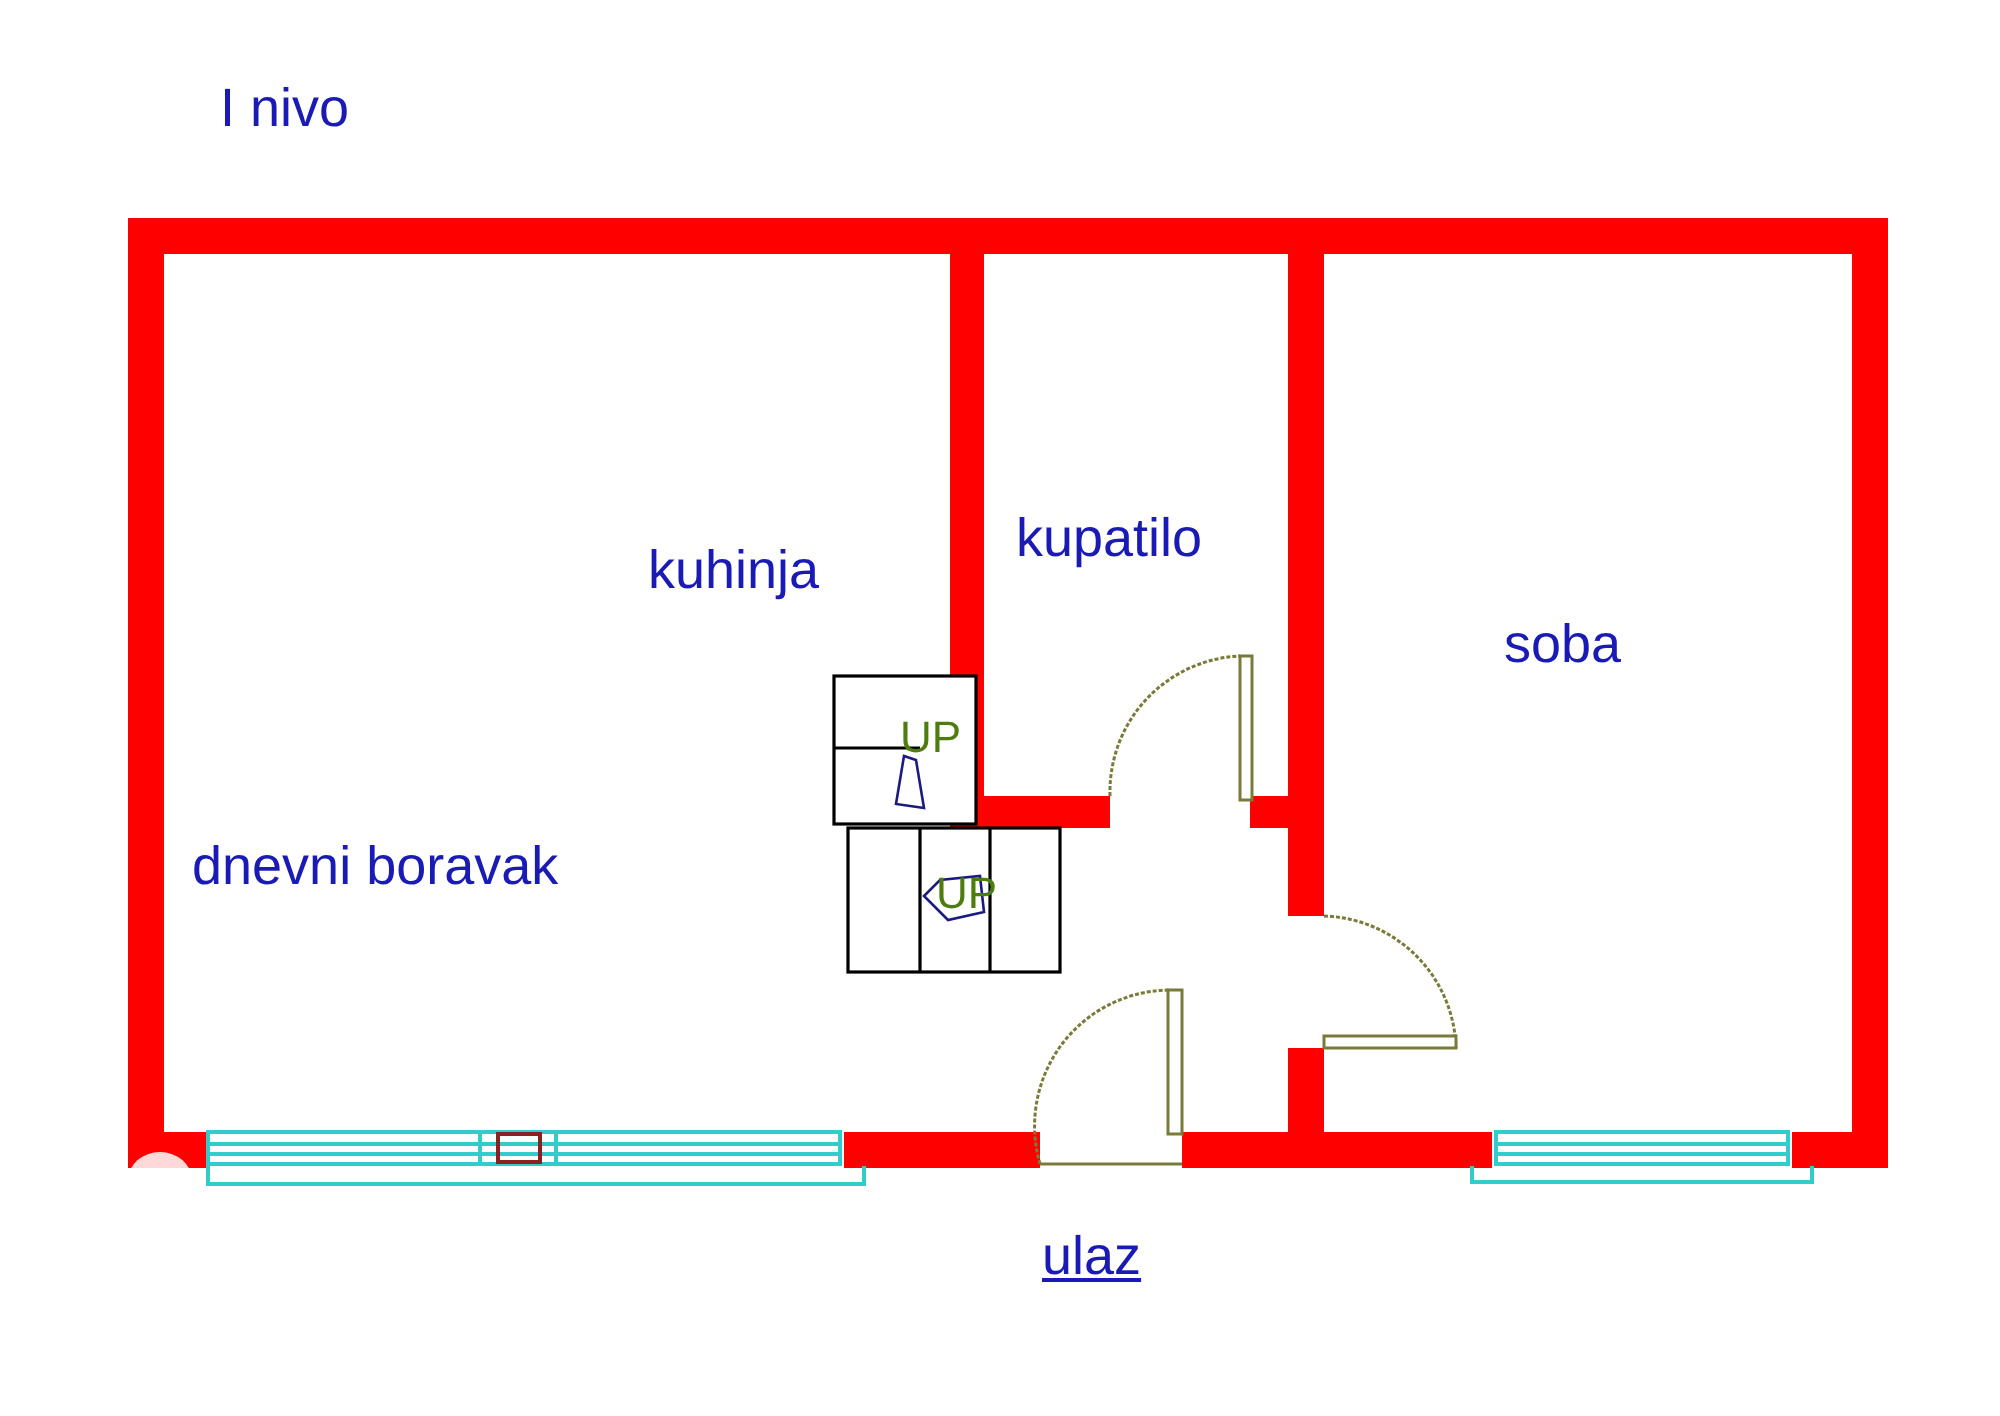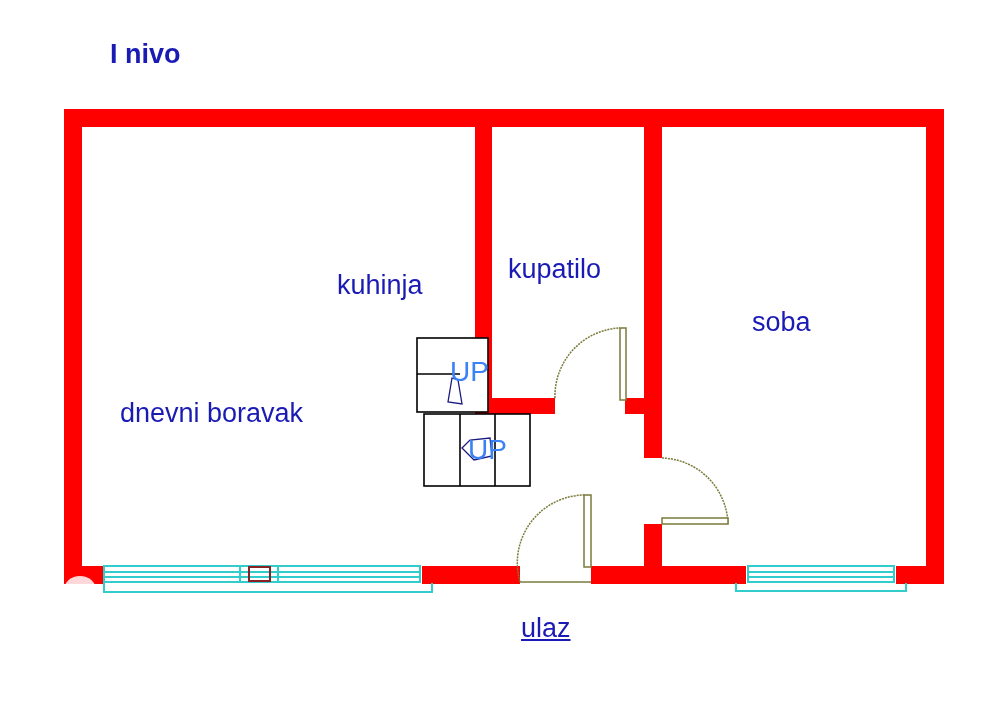--- a/index.html
+++ b/index.html
@@ -9,22 +9,22 @@
       position: absolute;
       font-family: "Liberation Sans", "DejaVu Sans", sans-serif;
       font-size: 27px;
       color: #1a1ab4;
       white-space: nowrap;
       line-height: 1;
     }
     .up {
       position: absolute;
       font-family: "Liberation Sans", "DejaVu Sans", sans-serif;
-      font-size: 28px;
-      color: #3b82f6;
+      font-size: 22px;
+      color: #4d7c0f;
       line-height: 1;
     }
   </style>
 </head>
 <body>
 
 <svg id="plan" viewBox="0 0 1000 708" xmlns="http://www.w3.org/2000/svg">
 
   <g fill="#ff0000">
 
@@ -104,20 +104,20 @@
     </g>
     <g>
       <rect x="424" y="414" width="106" height="72"></rect>
       <line x1="460" y1="414" x2="460" y2="486"></line>
       <line x1="495" y1="414" x2="495" y2="486"></line>
       <path d="M 462 448 L 470 440 L 490 438 L 492 456 L 474 460 Z" stroke="#1a1a80" stroke-width="1.3" fill="none"></path>
     </g>
   </g>
 </svg>
 
-<div class="lbl" style="left:110px; top:41px;font-weight:bold;">I nivo</div>
-<div class="lbl" style="left:337px; top:272px;">kuhinja</div>
+<div class="lbl" style="left:110px; top:41px;">I nivo</div>
+<div class="lbl" style="left:324px; top:272px;">kuhinja</div>
 <div class="lbl" style="left:508px; top:256px;">kupatilo</div>
 <div class="lbl" style="left:752px; top:309px;">soba</div>
-<div class="lbl" style="left:96px; top:400px;margin-left:24px;">dnevni boravak</div>
+<div class="lbl" style="left:96px; top:420px;">dnevni boravak</div>
 <div class="lbl" style="left:521px; top:615px;text-decoration:underline;">ulaz</div>
 <div class="up" style="left:450px; top:358px;">UP</div>
 <div class="up" style="left:468px; top:436px;">UP</div>
 
 </body></html>

